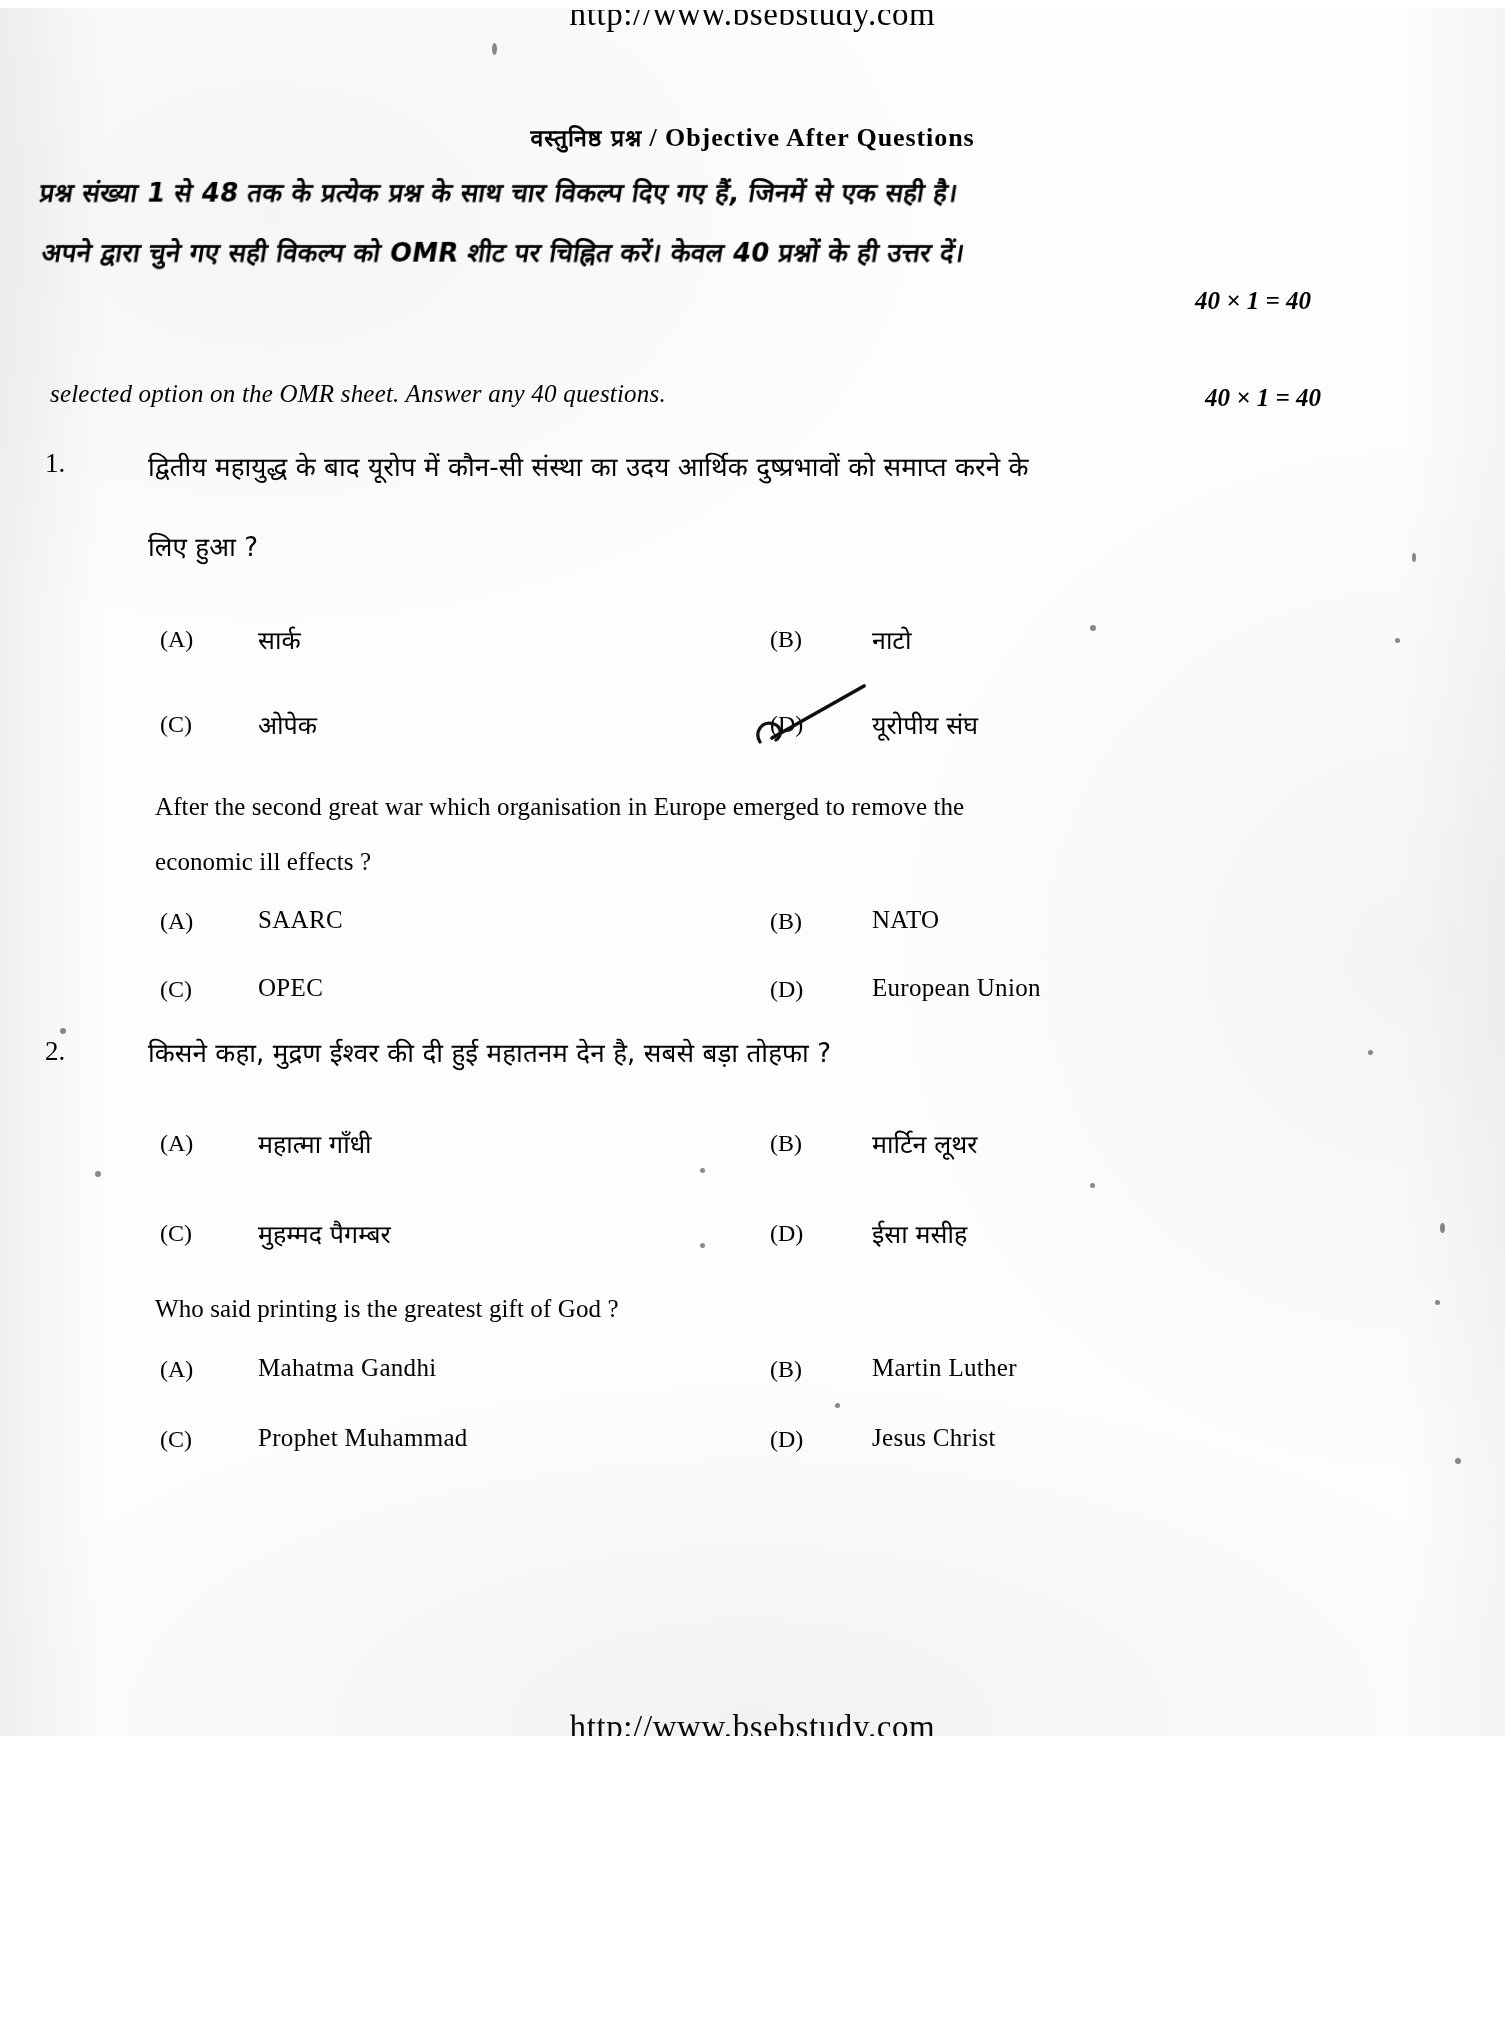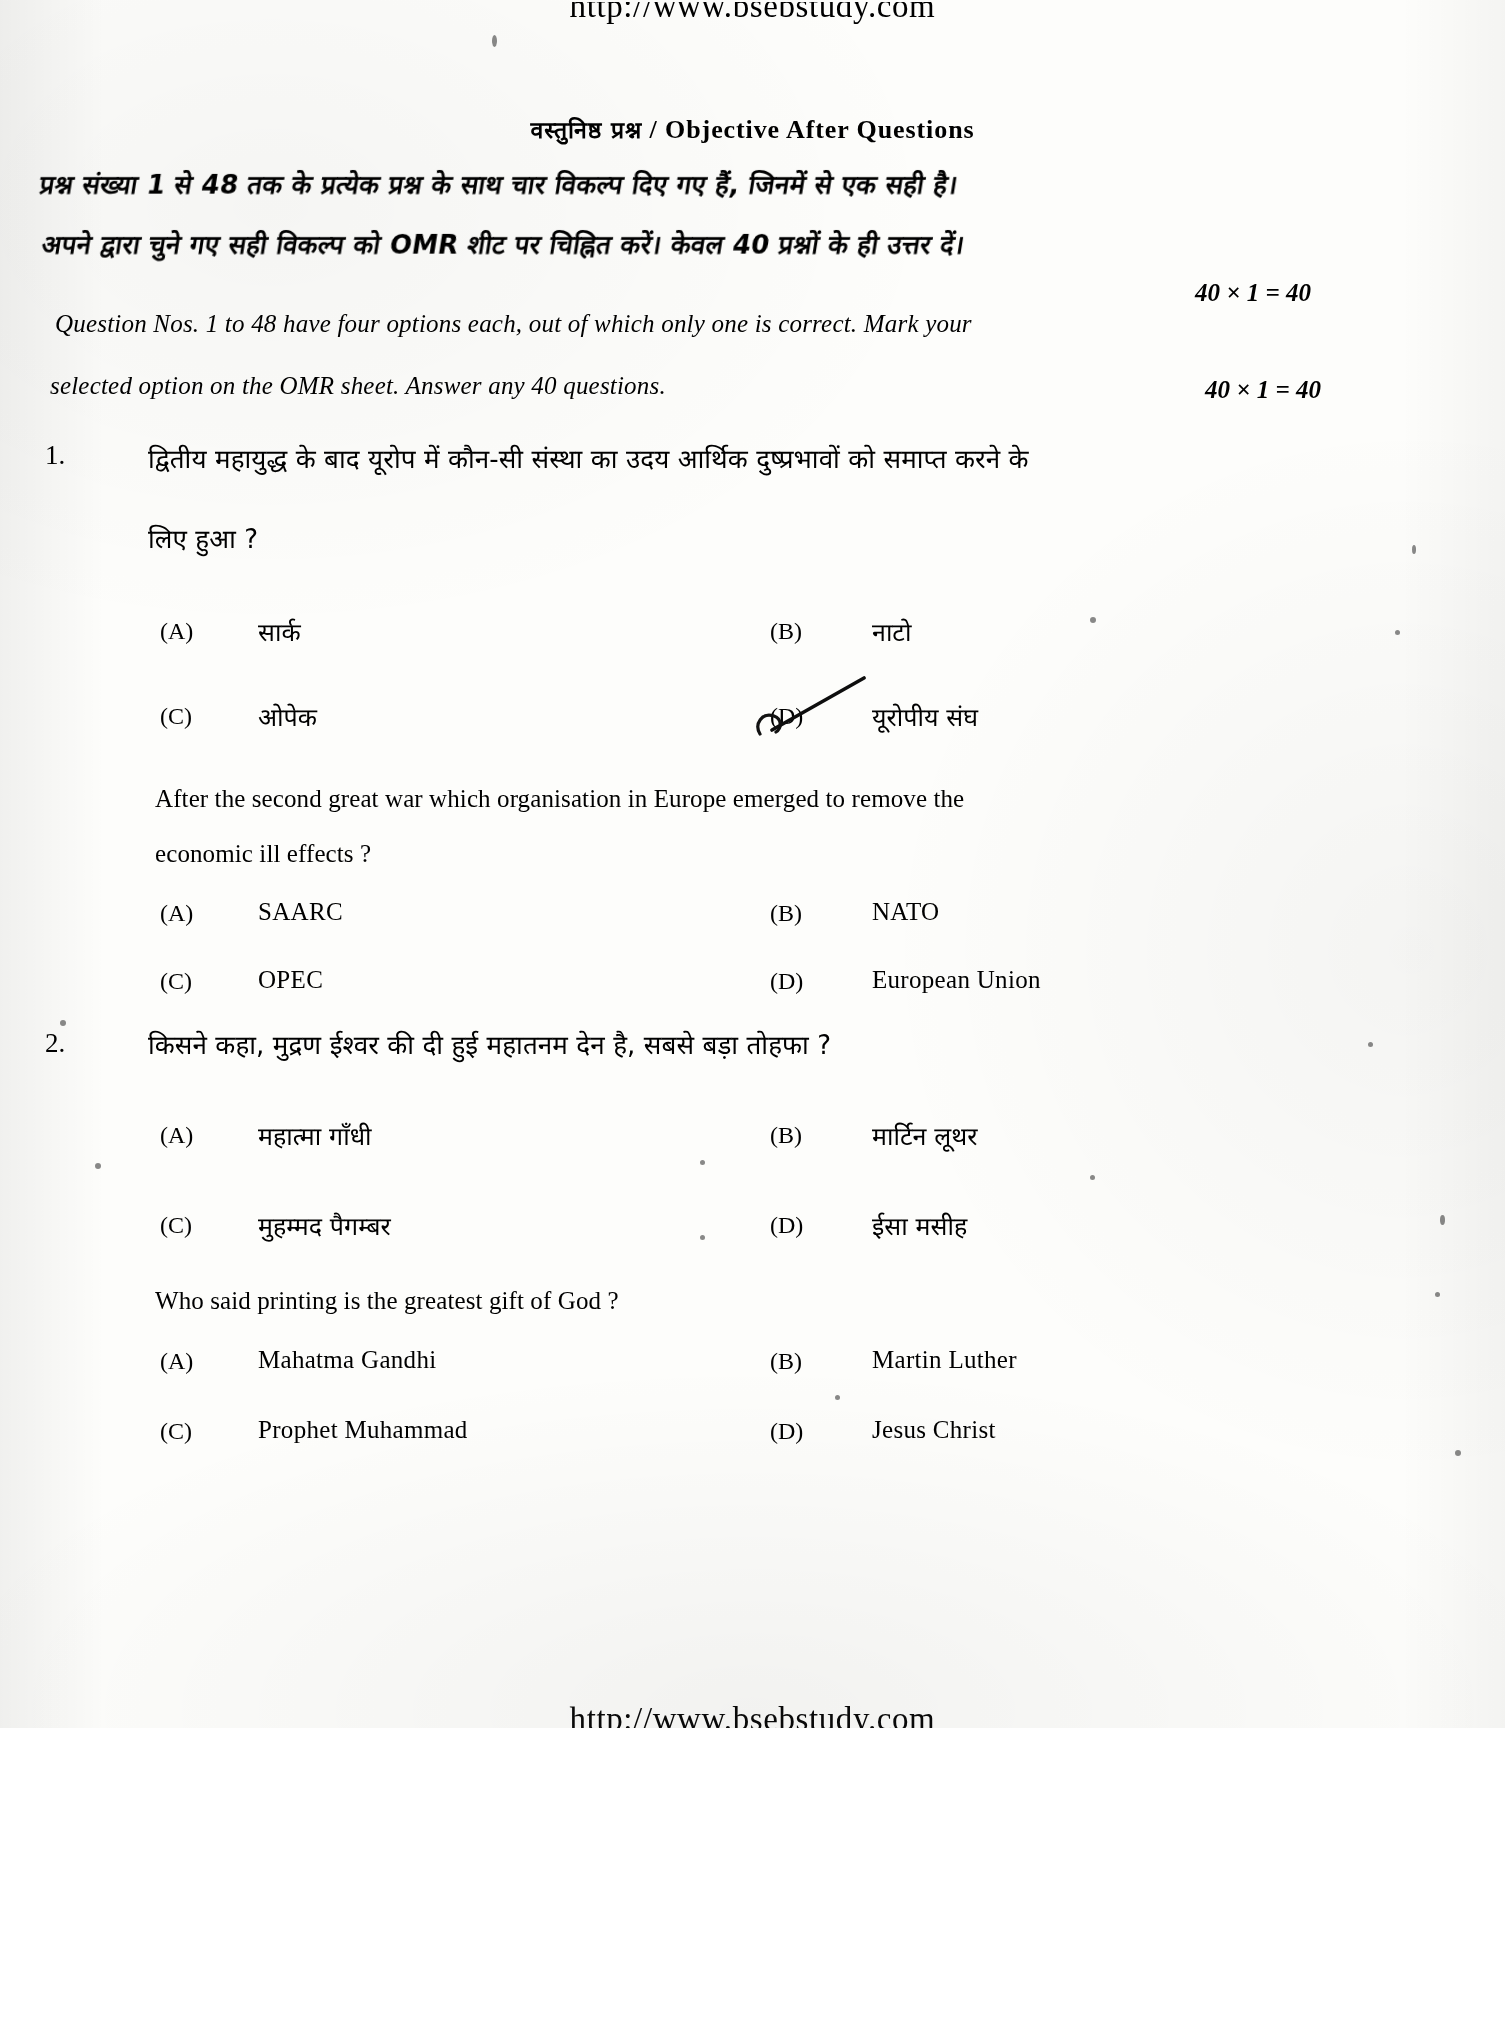--- a/index.html
+++ b/index.html
@@ -8,21 +8,21 @@
     background: #ffffff;
   }
   body {
     font-family: "Liberation Serif", serif;
   }
 
   #page {
     position: relative;
     width: 1505px;
     height: 1728px;
-    margin: 0 auto;
+    margin: 8px auto;
     background: #fdfdfb;
     overflow: hidden;
     
     background-image:
       radial-gradient(ellipse 1100px 700px at 18% 12%, rgba(0,0,0,0.030), rgba(0,0,0,0) 62%),
       radial-gradient(ellipse 900px 900px at 94% 55%, rgba(0,0,0,0.035), rgba(0,0,0,0) 60%),
       radial-gradient(ellipse 1200px 500px at 50% 99%, rgba(0,0,0,0.045), rgba(0,0,0,0) 70%),
       linear-gradient(90deg, rgba(0,0,0,0.05) 0%, rgba(0,0,0,0) 7%, rgba(0,0,0,0) 93%, rgba(0,0,0,0.035) 100%);
   }
 
@@ -261,21 +261,20 @@
   <div class="obj-head" style="top:113px;">
     <span class="dev">वस्तुनिष्ठ प्रश्न</span>
     <span>/</span>
     <span>Objective After Questions</span>
   </div>
 
   <div class="hi-instr" style="left:40px; top:166px;">प्रश्न संख्या 1 से 48 तक के प्रत्येक प्रश्न के साथ चार विकल्प दिए गए हैं, जिनमें से एक सही है।</div>
   <div class="hi-instr" style="left:42px; top:226px;">अपने द्वारा चुने गए सही विकल्प को OMR शीट पर चिह्नित करें। केवल 40 प्रश्नों के ही उत्तर दें।</div>
   <div class="marks" style="left:1195px; top:279px;">40 × 1 = 40</div>
 
-  <div class="en-instr" style="left:55px; top:310px;">Question Nos. 1 to 48 have four options each, out of which only one is correct. Mark your</div>
   <div class="en-instr" style="left:50px; top:372px;">selected option on the OMR sheet. Answer any 40 questions.</div>
   <div class="marks" style="left:1205px; top:376px;">40 × 1 = 40</div>
 
   <div>
     <div class="q-num" style="left:45px; top:440px;">1.</div>
     <div class="q-hi" style="left:148px; top:440px;">द्वितीय महायुद्ध के बाद यूरोप में कौन-सी संस्था का उदय आर्थिक दुष्प्रभावों को समाप्त करने के</div>
     <div class="q-hi" style="left:148px; top:520px;">लिए हुआ ?</div>
 
     <div class="opt-label" style="left:160px; top:618px;">(A)</div>
     <div class="opt-hi" style="left:258px; top:614px;">सार्क</div>

